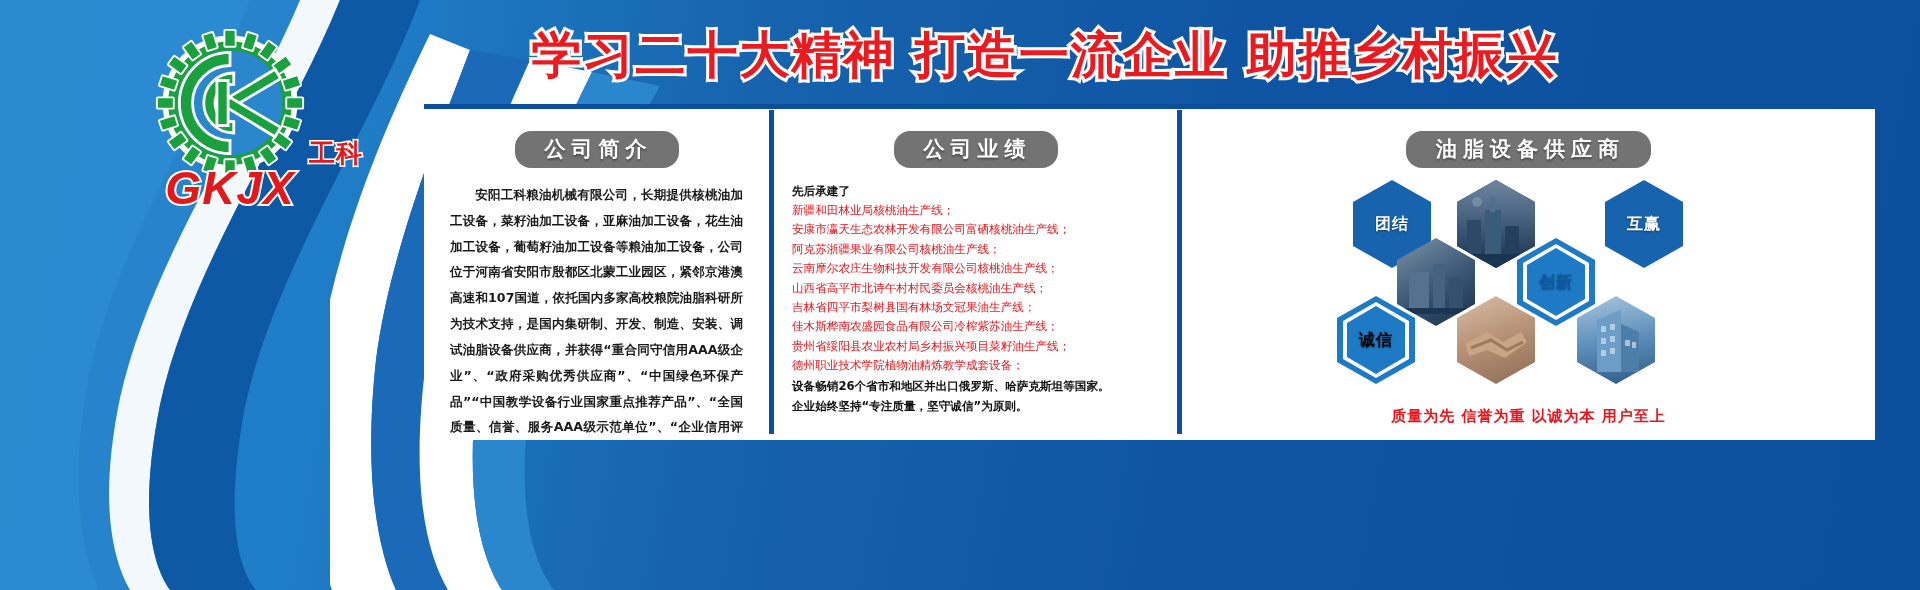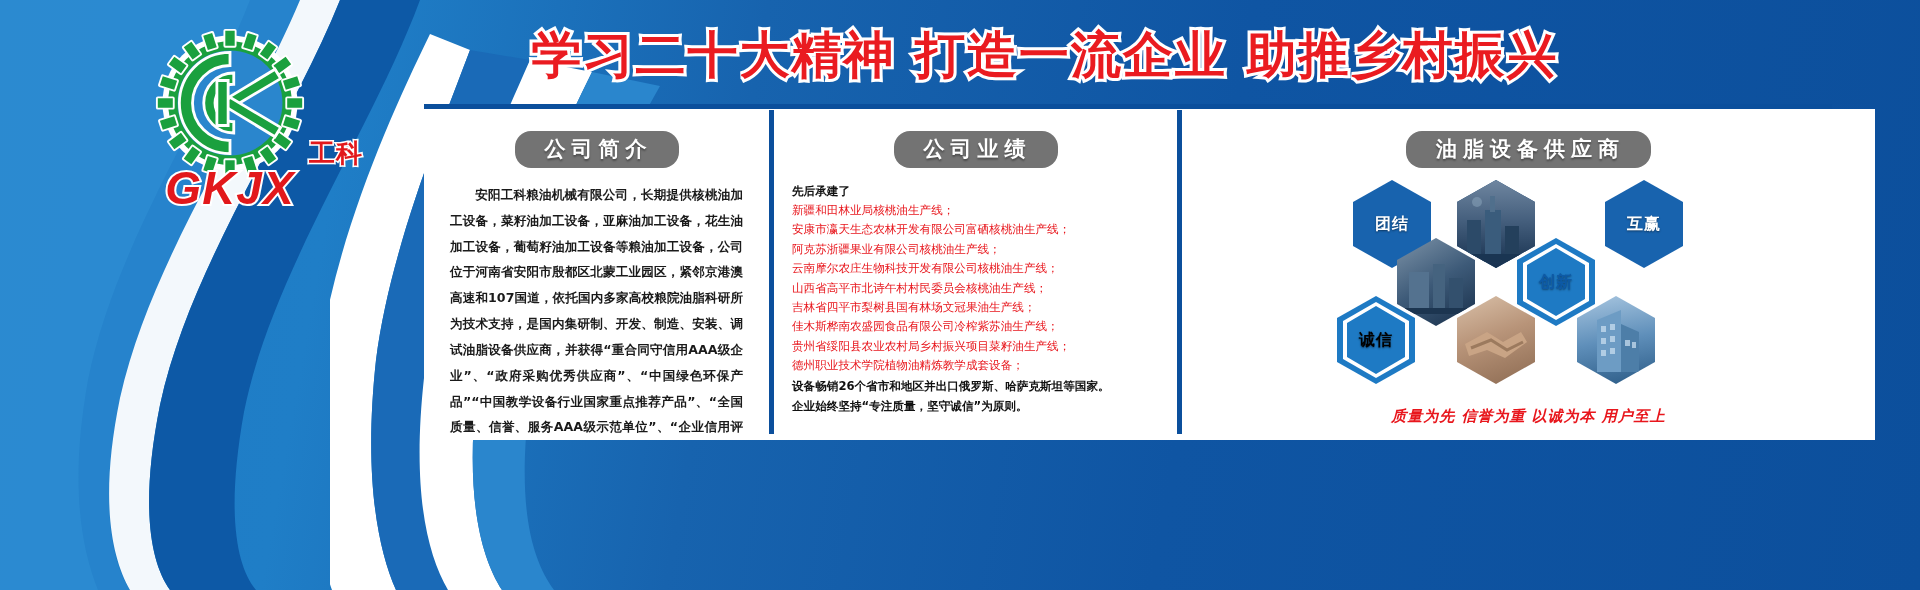--- a/index.html
+++ b/index.html
@@ -137,21 +137,20 @@
   .hex.photo { font-size: 0; }
   .hex.photo .ph { position: absolute; inset: 0; }
 
   #p3-slogan {
     position: absolute; left: 0; right: 0; bottom: 14px;
     text-align: center;
     font-size: 15px; font-weight: bold; color: #e8161c;
     letter-spacing: 1px;
     font-family: "DejaVu Sans", sans-serif;
     white-space: nowrap;
-    font-style: italic;
   }
 </style>
 </head>
 <body>
 
 <div id="root">
 
   <svg class="swoosh" width="560" height="590" viewBox="0 0 560 590" style="left:0;top:0;">
     <path d="M0,0 L300,0 C250,120 150,260 120,400 C100,500 110,560 130,590 L0,590 Z" fill="#2a86cd" opacity="0.75"></path>
     <path d="M0,0 L250,0 C205,115 115,245 88,380 C70,480 80,545 98,590 L0,590 Z" fill="#2f8fd4" opacity="0.6"></path>

